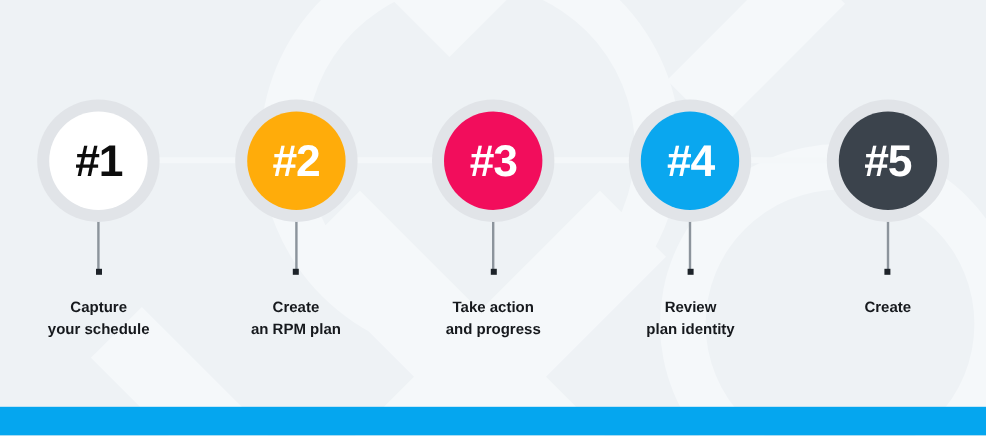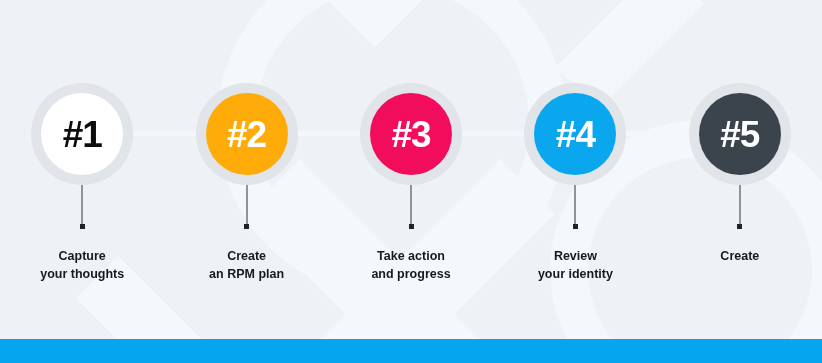--- a/index.html
+++ b/index.html
@@ -155,21 +155,21 @@
     <div class="step">
       <div class="badge-ring">
         <div class="badge" style="background:#ffffff;color:#0d0d0d;">
           <span>#1</span>
         </div>
       </div>
       <div class="stem"></div>
       <div class="stem-dot"></div>
       <div class="caption">
         <span class="l1">Capture</span>
-        <span class="l2">your thoughts</span>
+        <span class="l2">your schedule</span>
       </div>
     </div>
 
     <div class="step">
       <div class="badge-ring">
         <div class="badge" style="background:#ffac0a;color:#ffffff;">
           <span>#2</span>
         </div>
       </div>
       <div class="stem"></div>
@@ -197,21 +197,21 @@
     <div class="step">
       <div class="badge-ring">
         <div class="badge" style="background:#0aa7ef;color:#ffffff;">
           <span>#4</span>
         </div>
       </div>
       <div class="stem"></div>
       <div class="stem-dot"></div>
       <div class="caption">
         <span class="l1">Review</span>
-        <span class="l2">your identity</span>
+        <span class="l2">plan identity</span>
       </div>
     </div>
 
     <div class="step">
       <div class="badge-ring">
         <div class="badge" style="background:#3b434c;color:#ffffff;">
           <span>#5</span>
         </div>
       </div>
       <div class="stem"></div>

